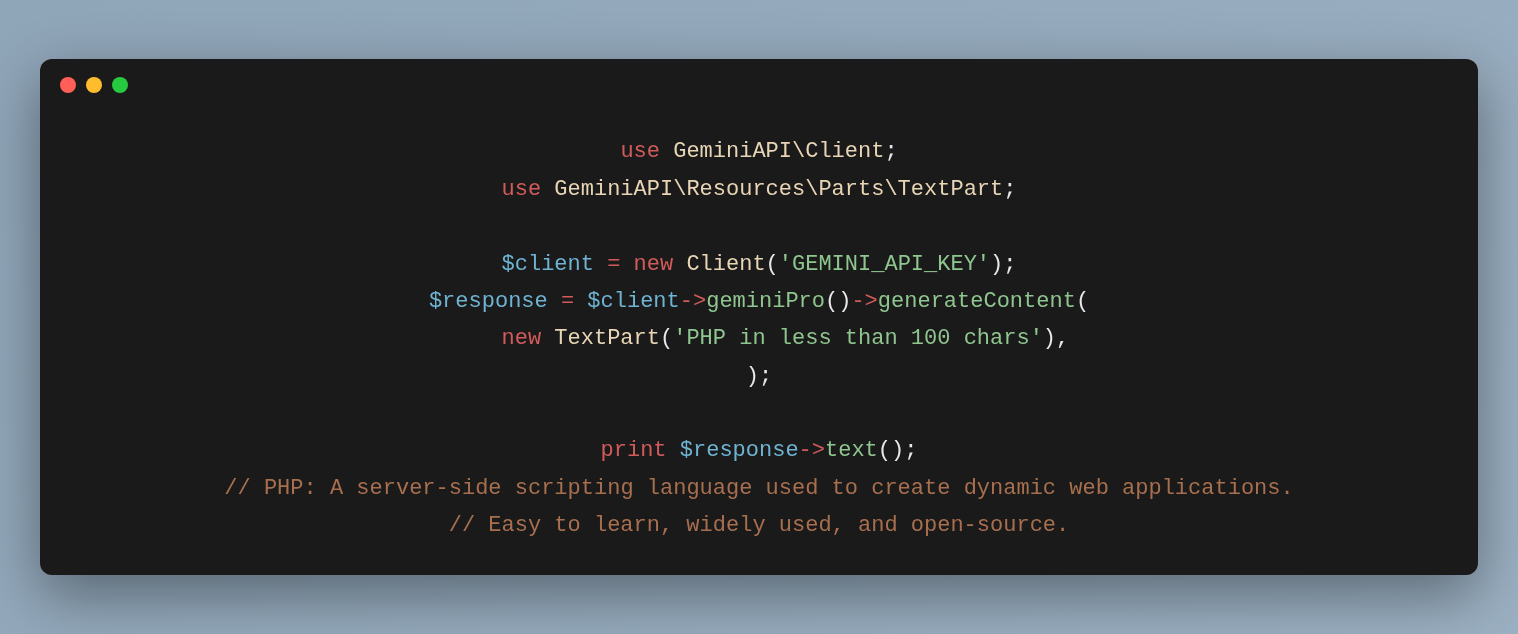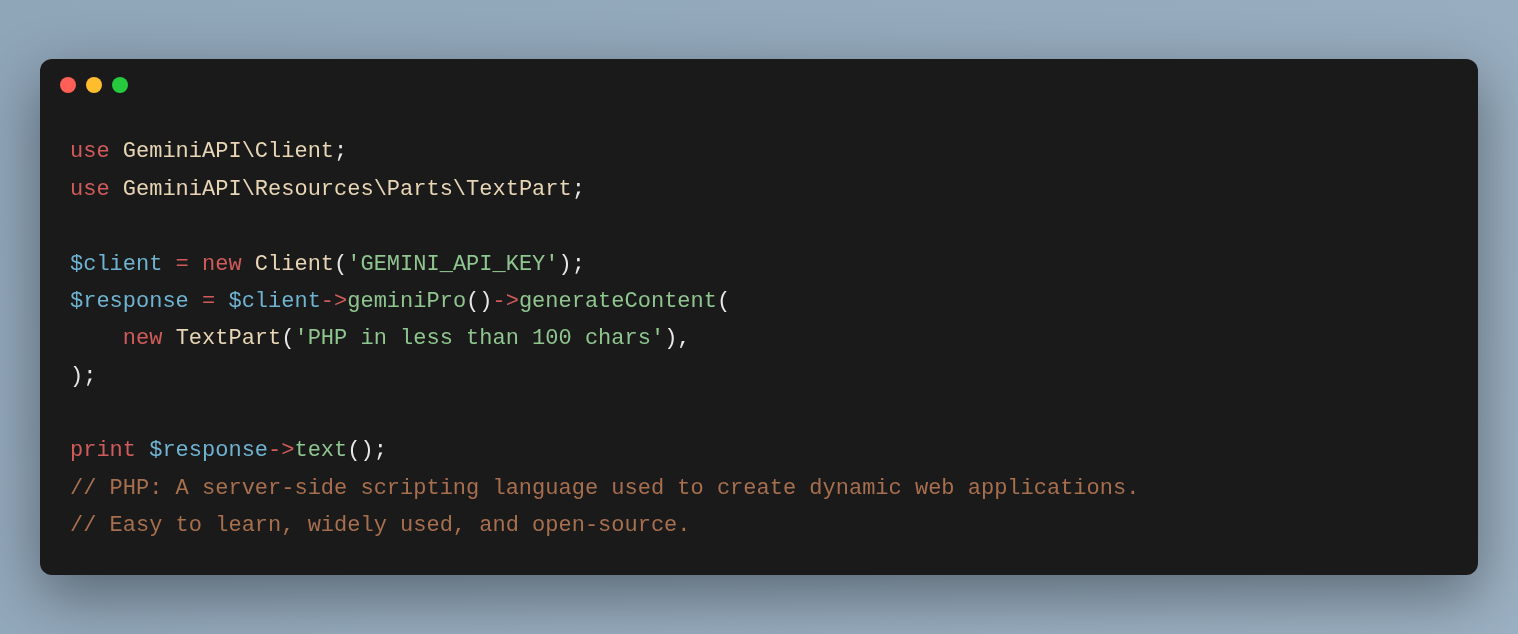--- a/index.html
+++ b/index.html
@@ -1,18 +1,19 @@
 <!DOCTYPE html>
 <html><head>
   <meta charset="utf-8">
   <style>
     * {
       margin: 0;
       padding: 0;
       box-sizing: border-box;
+      text-align: center;
     }
     body {
       background: linear-gradient(135deg, #8fa5b8 0%, #9bb0c2 100%);
       min-height: 634px;
       width: 1518px;
       display: flex;
       align-items: center;
       justify-content: center;
       padding: 40px;
       font-family: 'SF Mono', 'Monaco', 'Consolas', 'Courier New', monospace;

